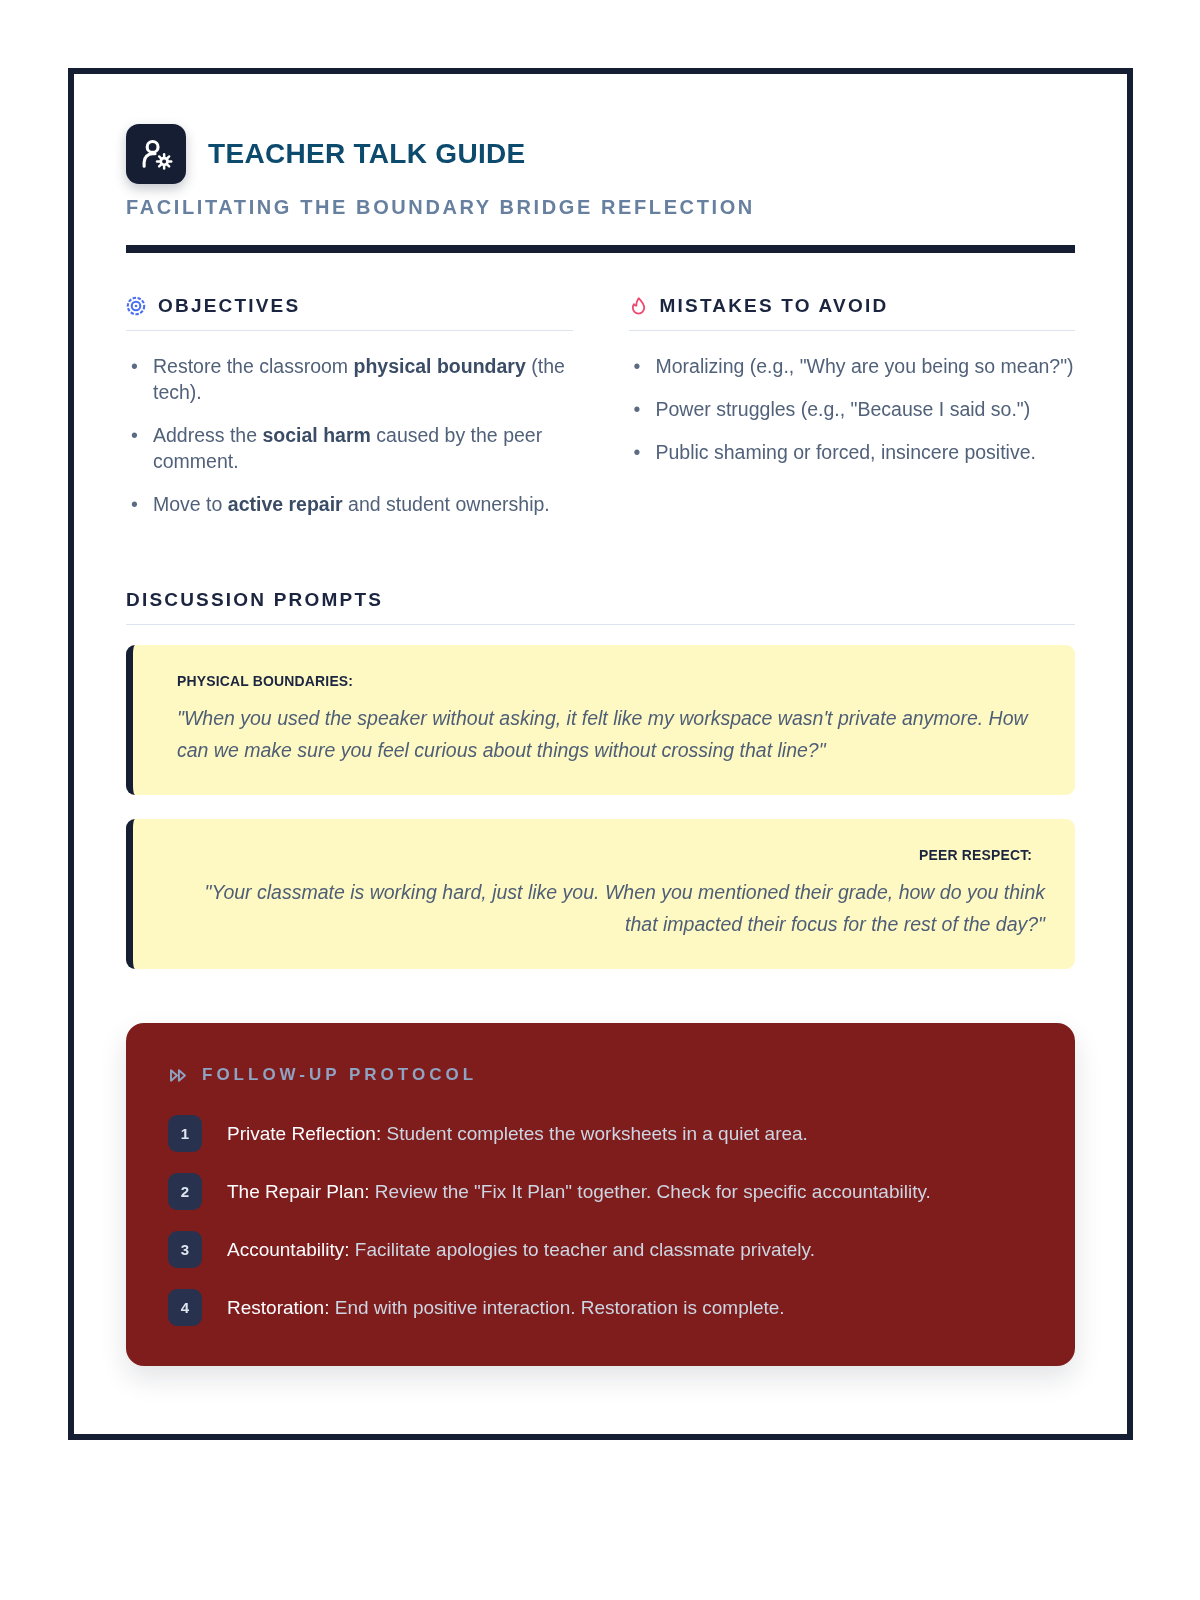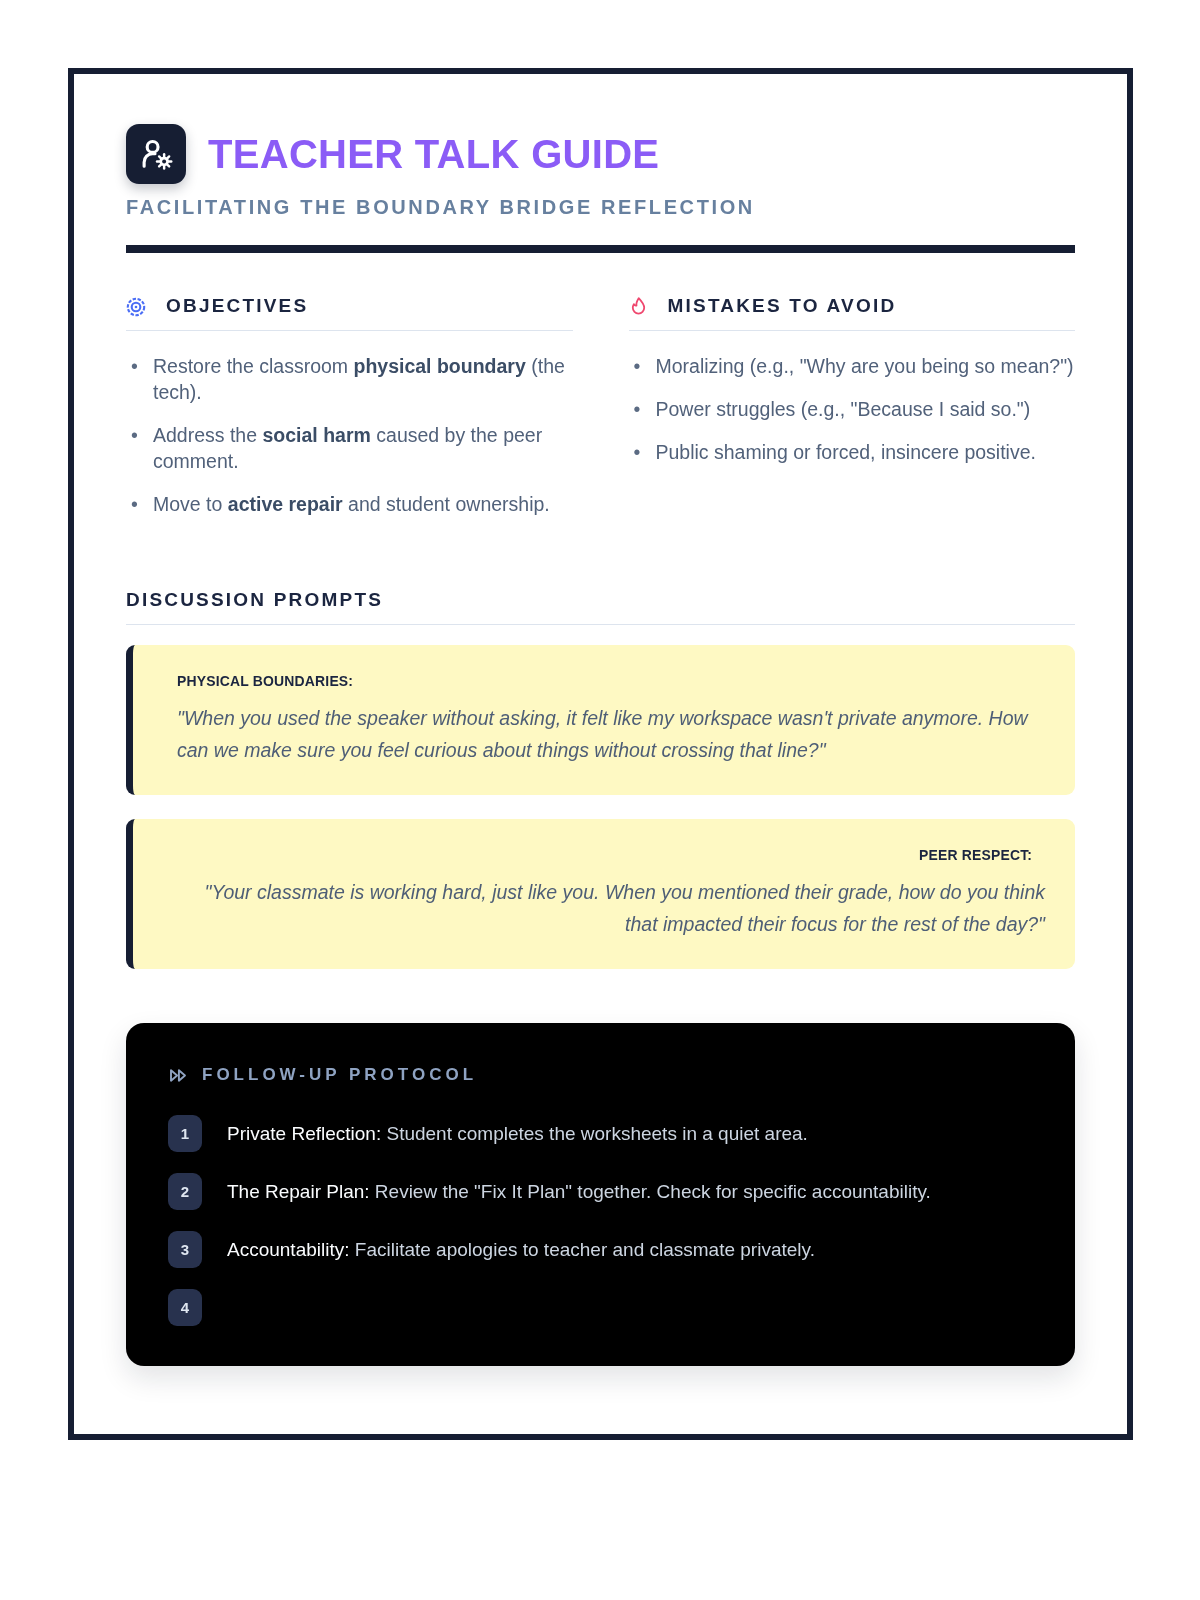--- a/index.html
+++ b/index.html
@@ -22,39 +22,39 @@
   .brand-row { display: flex; align-items: center; gap: 22px; }
   .logo-box {
     width: 60px; height: 60px;
     background: #161e33;
     border-radius: 13px;
     display: flex; align-items: center; justify-content: center;
     box-shadow: 0 5px 12px rgba(22,30,51,.25);
     flex: 0 0 auto;
   }
   .page-title {
-    font-size: 40px; font-weight: 800;
+    font-size: 28px; font-weight: 800;
     letter-spacing: .3px;
-    color: #8b5cf6;
+    color: #0c4a6e;
   }
   .page-subtitle {
     margin-top: 12px;
     font-size: 20px; font-weight: 700;
     letter-spacing: 2.6px;
     color: #67809f;
   }
   .thick-rule { margin-top: 26px; height: 8px; background: #161e33; }
   
   .columns {
     margin-top: 42px;
     display: grid;
     grid-template-columns: 1fr 1fr;
     column-gap: 56px;
   }
-  .col-header { display: flex; align-items: flex-end; gap: 20px; }
+  .col-header { display: flex; align-items: center; gap: 12px; }
   .col-header h2, .section-title {
     font-size: 19px; font-weight: 800;
     letter-spacing: 2.2px;
     color: #1b2540;
   }
   .col-divider { margin-top: 13px; height: 1px; background: #dde4ee; }
   ul.bullets { margin-top: 22px; list-style: none; }
   ul.bullets li {
     position: relative;
     padding-left: 27px;
@@ -92,21 +92,21 @@
     margin-top: 13px;
     font-style: italic;
     font-size: 19.5px;
     line-height: 1.62;
     color: #4e5e76;
     max-width: 880px;
   }
   
   .protocol-card {
     margin-top: 54px;
-    background: #000000;
+    background: #7f1d1d;
     border-radius: 18px;
     padding: 42px 42px 40px 42px;
     box-shadow: 0 12px 28px rgba(15,23,42,.12);
   }
   .protocol-header { display: flex; align-items: center; gap: 13px; }
   .protocol-header h2 {
     font-size: 17px; font-weight: 700;
     letter-spacing: 4px;
     color: #8fa3c2;
   }
@@ -235,17 +235,18 @@
       <div class="step">
         <div class="step-num">2</div>
         <div class="step-text"><b>The Repair Plan:</b><span> Review the "Fix It Plan" together. Check for specific accountability.</span></div>
       </div>
       <div class="step">
         <div class="step-num">3</div>
         <div class="step-text"><b>Accountability:</b><span> Facilitate apologies to teacher and classmate privately.</span></div>
       </div>
       <div class="step">
         <div class="step-num">4</div>
+        <div class="step-text"><b>Restoration:</b><span> End with positive interaction. Restoration is complete.</span></div>
       </div>
     </div>
   </div>
 
 </div>
 
 </body></html>

